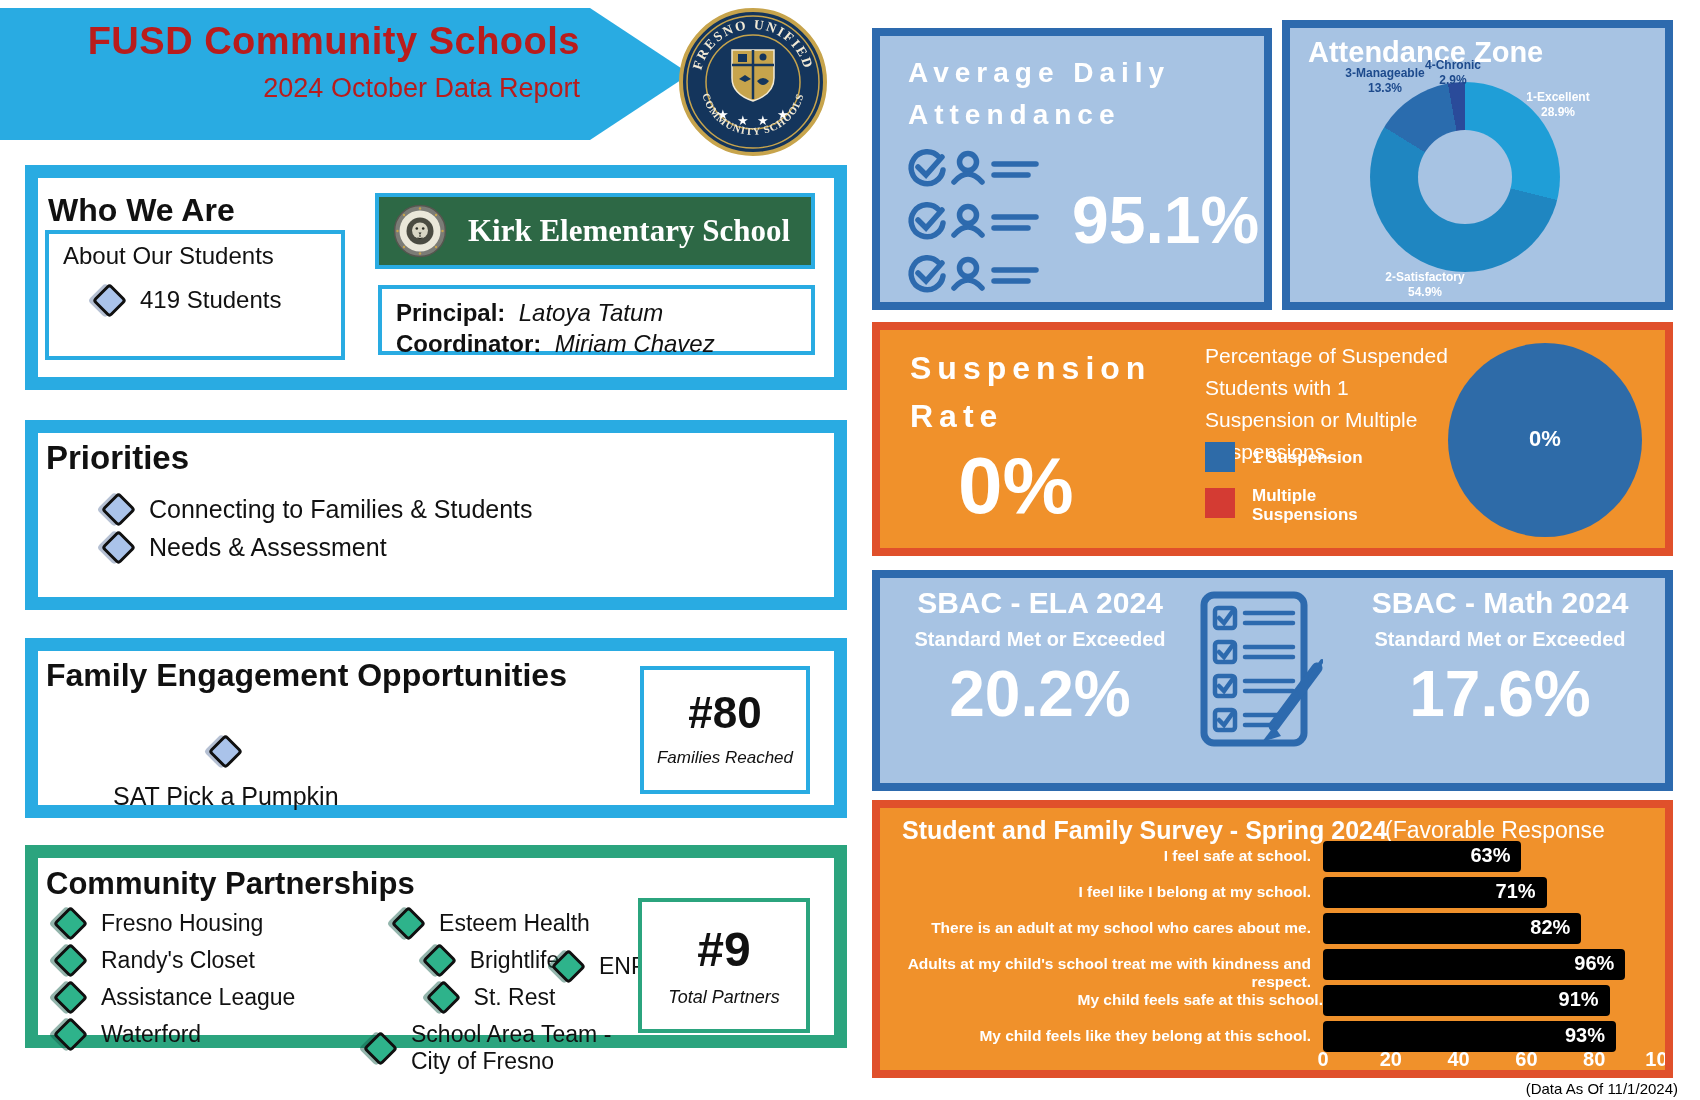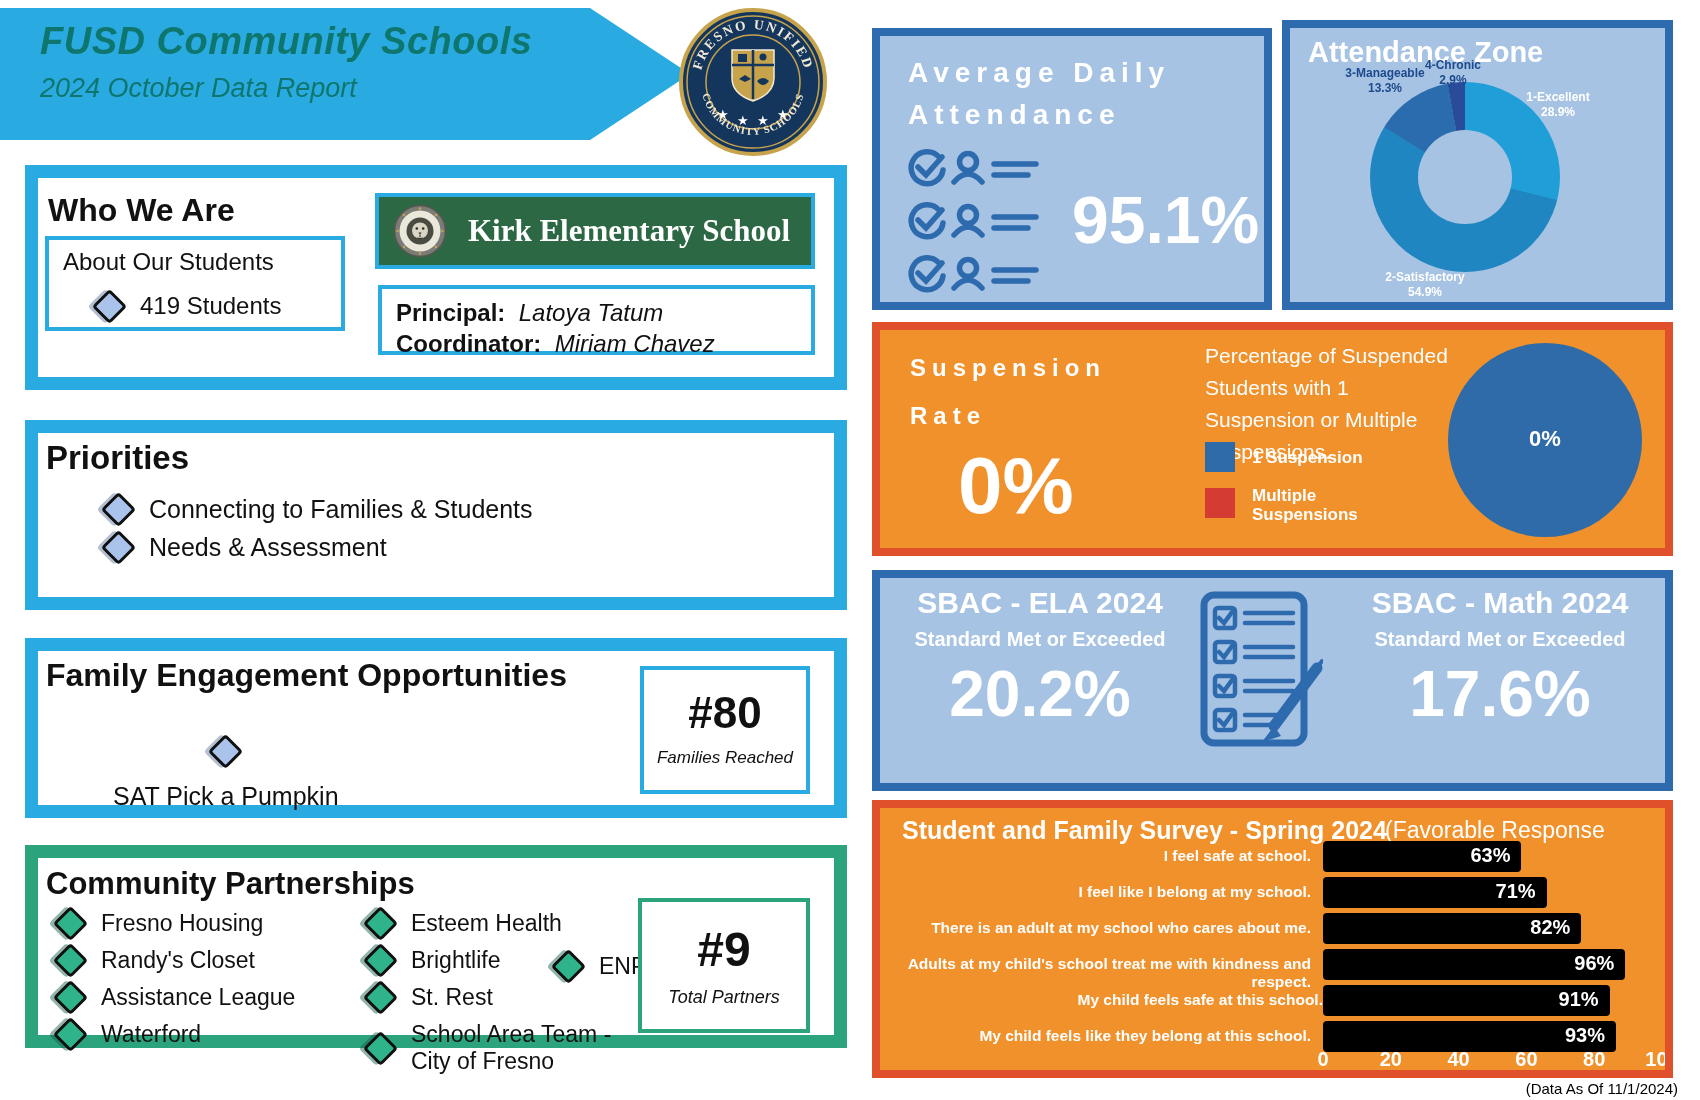--- a/index.html
+++ b/index.html
@@ -3,21 +3,21 @@
 <meta charset="utf-8">
 <style>
   html,body{margin:0;padding:0;background:#fff;}
   body{font-family:"Liberation Sans","DejaVu Sans",sans-serif;}
   #canvas{position:relative;width:1700px;height:1100px;background:#fff;overflow:hidden;}
   .abs{position:absolute;}
 
   
   .banner{position:absolute;left:0;top:8px;width:690px;height:132px;background:#29abe2;
           clip-path:polygon(0 0,590px 0,690px 50%,590px 100%,0 100%);}
-  .banner-inner{position:absolute;left:40px;top:20px;width:540px;text-align:left;color:#0f766e;font-style:italic;}
+  .banner-inner{position:absolute;left:40px;top:20px;width:540px;text-align:right;color:#b91c1c;}
   .banner-title{font-size:38px;font-weight:800;letter-spacing:.5px;}
   .banner-sub{font-size:27px;font-weight:400;margin-top:10px;}
 
   
   .lbox{position:absolute;left:25px;width:822px;background:#fff;border:13px solid #29abe2;box-sizing:border-box;}
   .lbox.green{border-color:#2ba47e;}
   .lbox-title{font-weight:800;color:#111;}
 
   .dia{display:inline-block;width:19px;height:19px;background:#aac3ea;border:3px solid #101010;
        border-radius:4px;transform:rotate(45deg);box-shadow:-3px 3px 0 rgba(43,75,130,.35);flex:0 0 auto;}
@@ -104,21 +104,21 @@
         <text x="39" y="112">★</text>
           <text x="59" y="118">★</text>
           <text x="79" y="118">★</text>
           <text x="99" y="112">★</text>
       </g>
     </svg>
   </div>
 
   <div class="lbox" style="top:165px;height:225px;">
     <div class="lbox-title abs" style="left:10px;top:14px;font-size:32px;">Who We Are</div>
-    <div class="about-box" style="left:7px;top:52px;width:300px;height:95px;margin-top:6px;">
+    <div class="about-box" style="left:7px;top:52px;width:300px;height:130px;">
       <div class="abs" style="left:14px;top:8px;font-size:24px;color:#111;">About Our Students</div>
       <div class="bullet-row abs" style="left:48px;top:52px;">
         <span class="dia"></span>
         <span style="font-size:24px;color:#111;">419 Students</span>
       </div>
     </div>
     <div class="kirk" style="left:337px;top:15px;width:440px;height:76px;">
       <svg width="54" height="54" viewBox="0 0 54 54">
         <circle cx="27" cy="27" r="25.5" fill="#7b7c76" stroke="#55564f" stroke-width="1.5"></circle>
         <circle cx="27" cy="27" r="20.5" fill="#eae8da"></circle>
@@ -184,21 +184,21 @@
         </div>
       <div class="bullet-row">
           <span class="dia green"></span>
           <span style="font-size:23px;color:#111;">Assistance League</span>
         </div>
       <div class="bullet-row">
           <span class="dia green"></span>
           <span style="font-size:23px;color:#111;">Waterford</span>
         </div>
     </div>
-    <div class="abs" style="left:330px;top:52px;display:flex;flex-direction:column;gap:10px;width:250px;">
+    <div class="abs" style="left:330px;top:52px;display:flex;flex-direction:column;gap:10px;width:250px;align-items:center;">
       <div class="bullet-row">
           <span class="dia green"></span>
           <span style="font-size:23px;color:#111;">Esteem Health</span>
         </div>
       <div class="bullet-row">
           <span class="dia green"></span>
           <span style="font-size:23px;color:#111;">Brightlife</span>
         </div>
       <div class="bullet-row">
           <span class="dia green"></span>
@@ -271,21 +271,21 @@
       <div>1-Excellent</div>
         <div>28.9%</div>
     </div>
     <div class="dz-label dz-light" style="left:80px;top:242px;width:110px;">
       <div>2-Satisfactory</div>
         <div>54.9%</div>
     </div>
   </div>
 
   <div class="panel-orange" style="left:872px;top:322px;width:801px;height:234px;">
-    <div class="sp-title abs" style="left:30px;top:14px;font-size:24px;line-height:48px;">
+    <div class="sp-title abs" style="left:30px;top:14px;font-size:32px;line-height:48px;">
       <div>Suspension</div>
       <div>Rate</div>
     </div>
     <div class="big-white abs" style="left:78px;top:110px;font-size:80px;">0%</div>
     <div class="abs" style="left:325px;top:10px;width:245px;color:#fff;font-size:21px;line-height:32px;">Percentage of Suspended Students with 1 Suspension or Multiple Suspensions.</div>
     <div class="legend-sq" style="left: 325px; top: 112px; background: rgb(46, 107, 168);"></div>
     <div class="legend-lab" style="left:372px;top:118px;">1 Suspension</div>
     <div class="legend-sq" style="left: 325px; top: 158px; background: rgb(212, 59, 51);"></div>
     <div class="legend-lab" style="left:372px;top:156px;width:120px;">Multiple Suspensions</div>
     <div class="abs" style="left: 568px; top: 13px; width: 194px; height: 194px; border-radius: 50%; background: rgb(46, 107, 168);"></div>

